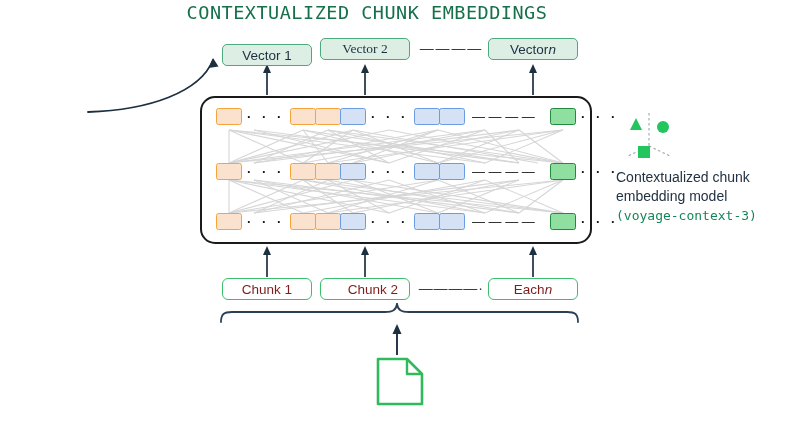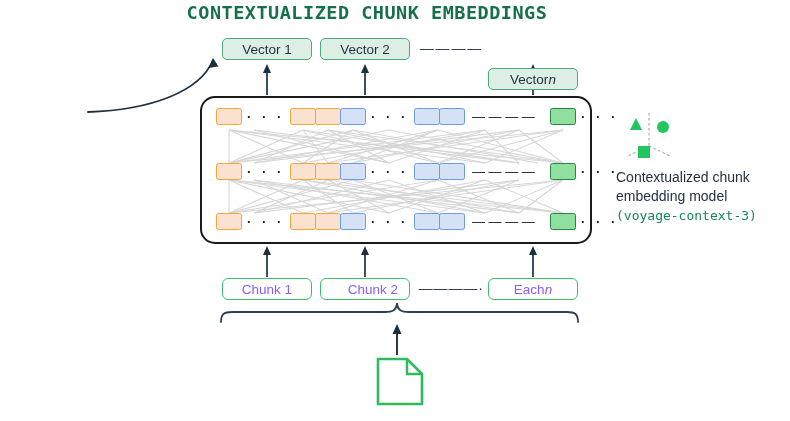--- a/index.html
+++ b/index.html
@@ -26,21 +26,21 @@
 
   
   .title {
     position: absolute;
     left: 0;
     top: 2px;
     width: 734px;
     text-align: center;
     font-family: "DejaVu Sans Mono", monospace;
     font-size: 18.5px;
-    font-weight: bold;
+    font-weight: normal;
     letter-spacing: 0.5px;
     color: #16704a;
     white-space: nowrap;
   }
 
   
   .vec-box {
     position: absolute;
     height: 22px;
     border: 1.4px solid #4ca97e;
@@ -55,21 +55,21 @@
   }
   .vec-box em { font-style: italic; }
 
   
   .chunk-box {
     position: absolute;
     height: 22px;
     border: 1.5px solid #3cbe6e;
     border-radius: 6px;
     background: #ffffff;
-    color: #8b5cf6;
+    color: #7f1d1d;
     font-size: 13.5px;
     display: flex;
     align-items: center;
     justify-content: center;
     box-sizing: border-box;
   }
 
   
   .model-panel {
     position: absolute;
@@ -261,27 +261,27 @@
       <line x1="519" y1="180" x2="254" y2="213"></line>
         <line x1="519" y1="180" x2="353" y2="213"></line>
       <line x1="519" y1="180" x2="438" y2="213"></line>
       <line x1="563" y1="180" x2="229" y2="213"></line>
         <line x1="563" y1="180" x2="328" y2="213"></line>
       <line x1="563" y1="180" x2="485" y2="213"></line>
         <line x1="563" y1="180" x2="519" y2="213"></line>
     </g>
   </svg>
 
-  <div class="vec-box" style="left:222px; top:38px; width:90px;">
+  <div class="vec-box" style="left:222px; top:44px; width:90px;">
     <span>Vector 1</span>
   </div>
-  <div class="vec-box" style="left:320px; top:38px; width:90px;">
+  <div class="vec-box" style="left:320px; top:38px; width:90px;font-family:Liberation Serif, serif;">
     <span>Vector 2</span>
   </div>
-  <div class="vec-box" style="left:488px; top:38px; width:90px;margin-top:30px;">
+  <div class="vec-box" style="left:488px; top:38px; width:90px;">
     <span>Vector </span>
       <em>n</em>
   </div>
   <div style="position:absolute; left:418px; top:40px; width:64px; text-align:center;
               font-size:14px; color:#2c3e50; letter-spacing:-1px;">— — — —</div>
 
   <div class="model-panel"></div>
 
   <div class="node orange" style="left:216px; top:108px;"></div>
   <div class="ellipsis-dots" style="left:247px; top:108px;">· · ·</div>

